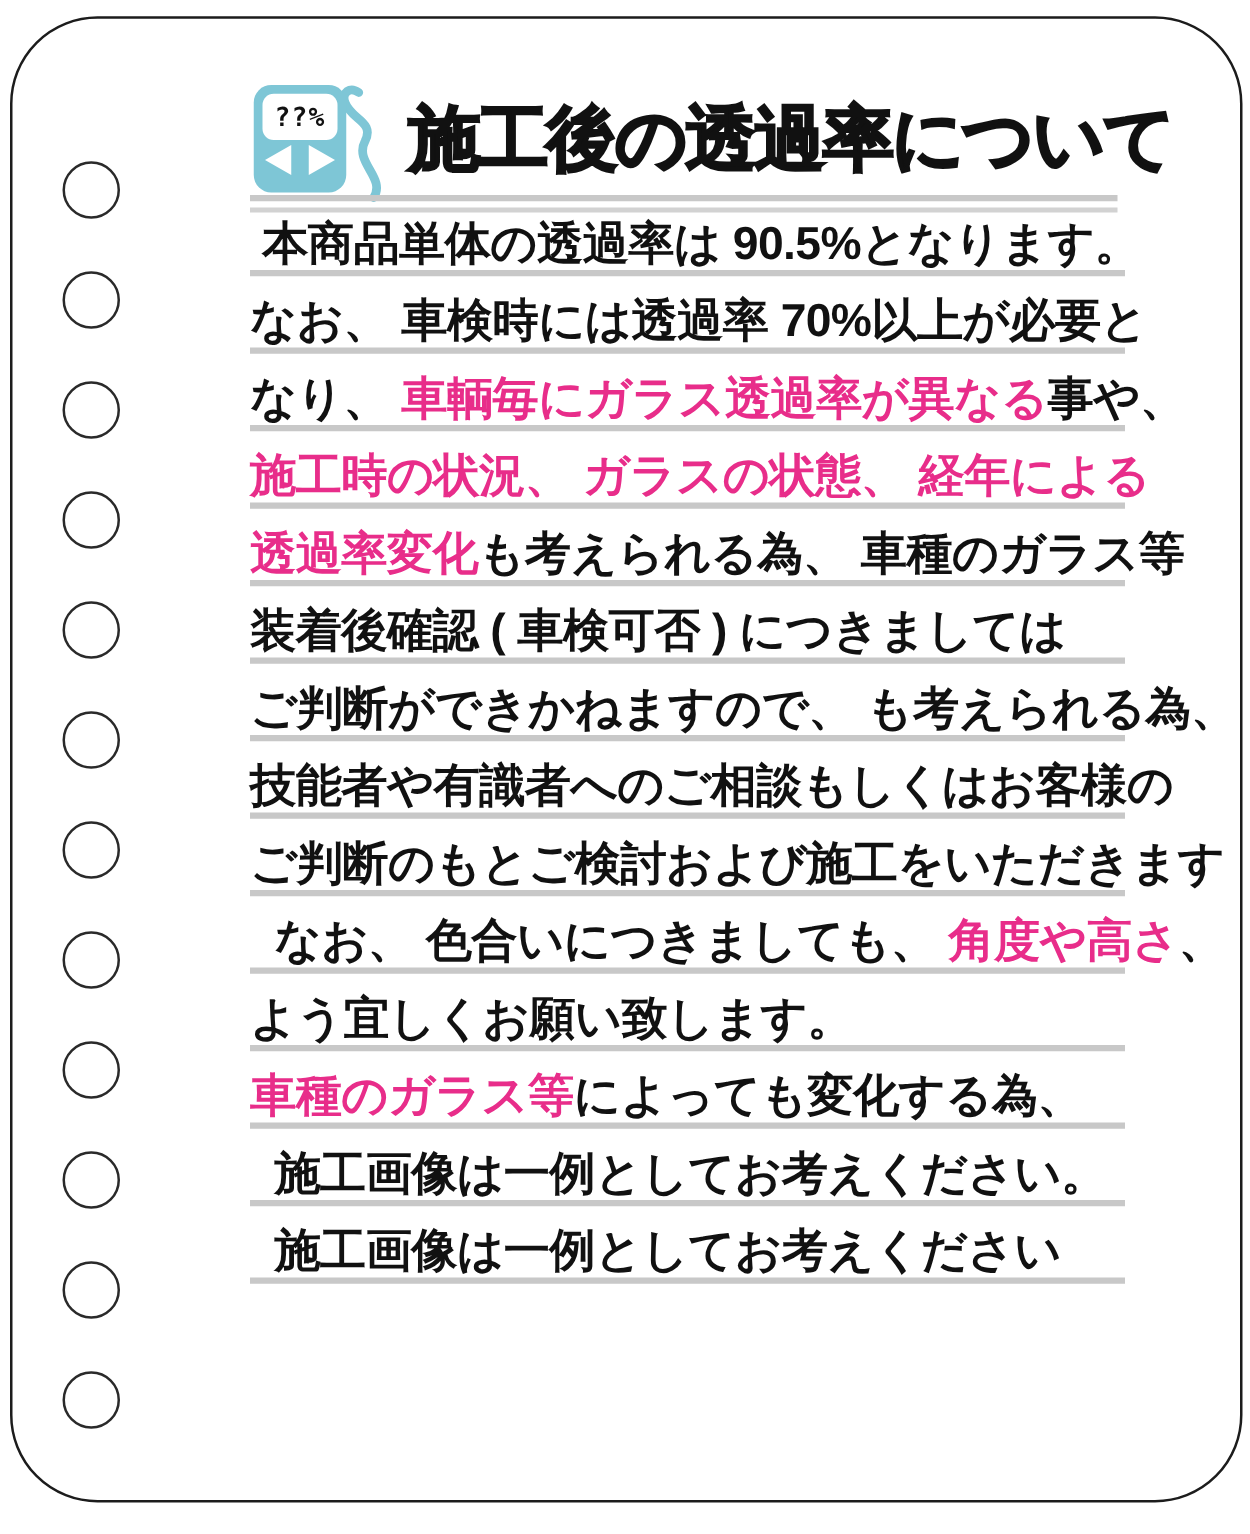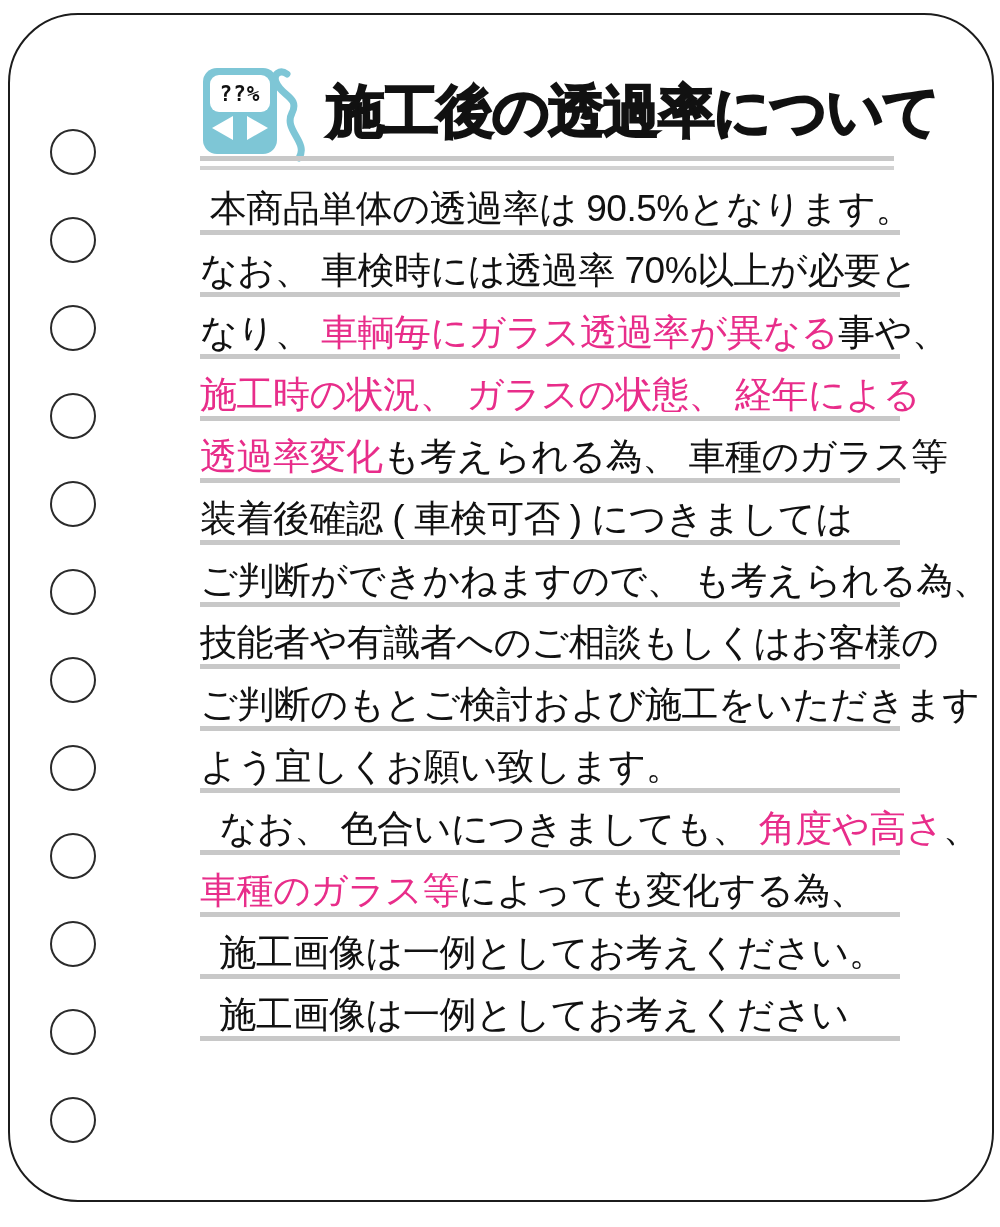--- a/index.html
+++ b/index.html
@@ -47,21 +47,21 @@
   .tri-right{right:9px;border-top:12px solid transparent;border-bottom:12px solid transparent;border-left:21px solid #ffffff;}
   .cable{margin:-2px 0 0 -10px;flex:0 0 auto;}
   .title{
     font-size:57px;font-weight:bold;-webkit-text-stroke:2px var(--ink);
     letter-spacing:-2px;line-height:86px;white-space:pre;margin-left:16px;color:var(--ink);
   }
   
   .title-rule-1{position:absolute;left:200px;top:156px;width:694px;height:5px;background:var(--rule);}
   .title-rule-2{position:absolute;left:200px;top:166px;width:694px;height:4px;background:#d2d2d2;}
   
-  .lines{position:absolute;left:200px;top:186px;width:700px;}
+  .lines{position:absolute;left:200px;top:172px;width:700px;font-weight:bold;}
   .line{
     height:44px;line-height:46px;font-size:37px;letter-spacing:-0.5px;
     border-bottom:5px solid var(--rule);margin-bottom:13px;white-space:pre;
   }
   .seg{color:var(--ink);}
   .seg.pink{color:var(--pink);}
 </style>
 </head>
 <body>
 
@@ -102,18 +102,18 @@
 <div class="lines">
     <div class="line"><span class="seg"> 本商品単体の透過率は 90.5%となります。</span></div>
     <div class="line"><span class="seg">なお、 車検時には透過率 70%以上が必要と</span></div>
     <div class="line"><span class="seg">なり、 </span><span class="seg pink">車輌毎にガラス透過率が異なる</span><span class="seg">事や、</span></div>
     <div class="line"><span class="seg pink">施工時の状況、 ガラスの状態、 経年による</span></div>
     <div class="line"><span class="seg pink">透過率変化</span><span class="seg">も考えられる為、 車種のガラス等</span></div>
     <div class="line"><span class="seg">装着後確認 ( 車検可否 ) につきましては</span></div>
     <div class="line"><span class="seg">ご判断ができかねますので、 も考えられる為、</span></div>
     <div class="line"><span class="seg">技能者や有識者へのご相談もしくはお客様の</span></div>
     <div class="line"><span class="seg">ご判断のもとご検討および施工をいただきます</span></div>
+    <div class="line"><span class="seg">  なお、 色合いにつきましても、 </span><span class="seg pink">角度や高さ</span><span class="seg">、</span></div>
     <div class="line"><span class="seg">よう宜しくお願い致します。</span></div>
-    <div class="line"><span class="seg">  なお、 色合いにつきましても、 </span><span class="seg pink">角度や高さ</span><span class="seg">、</span></div>
     <div class="line"><span class="seg pink">車種のガラス等</span><span class="seg">によっても変化する為、</span></div>
     <div class="line"><span class="seg">  施工画像は一例としてお考えください。</span></div>
     <div class="line"><span class="seg">  施工画像は一例としてお考えください</span></div>
   </div>
 
 </body></html>

